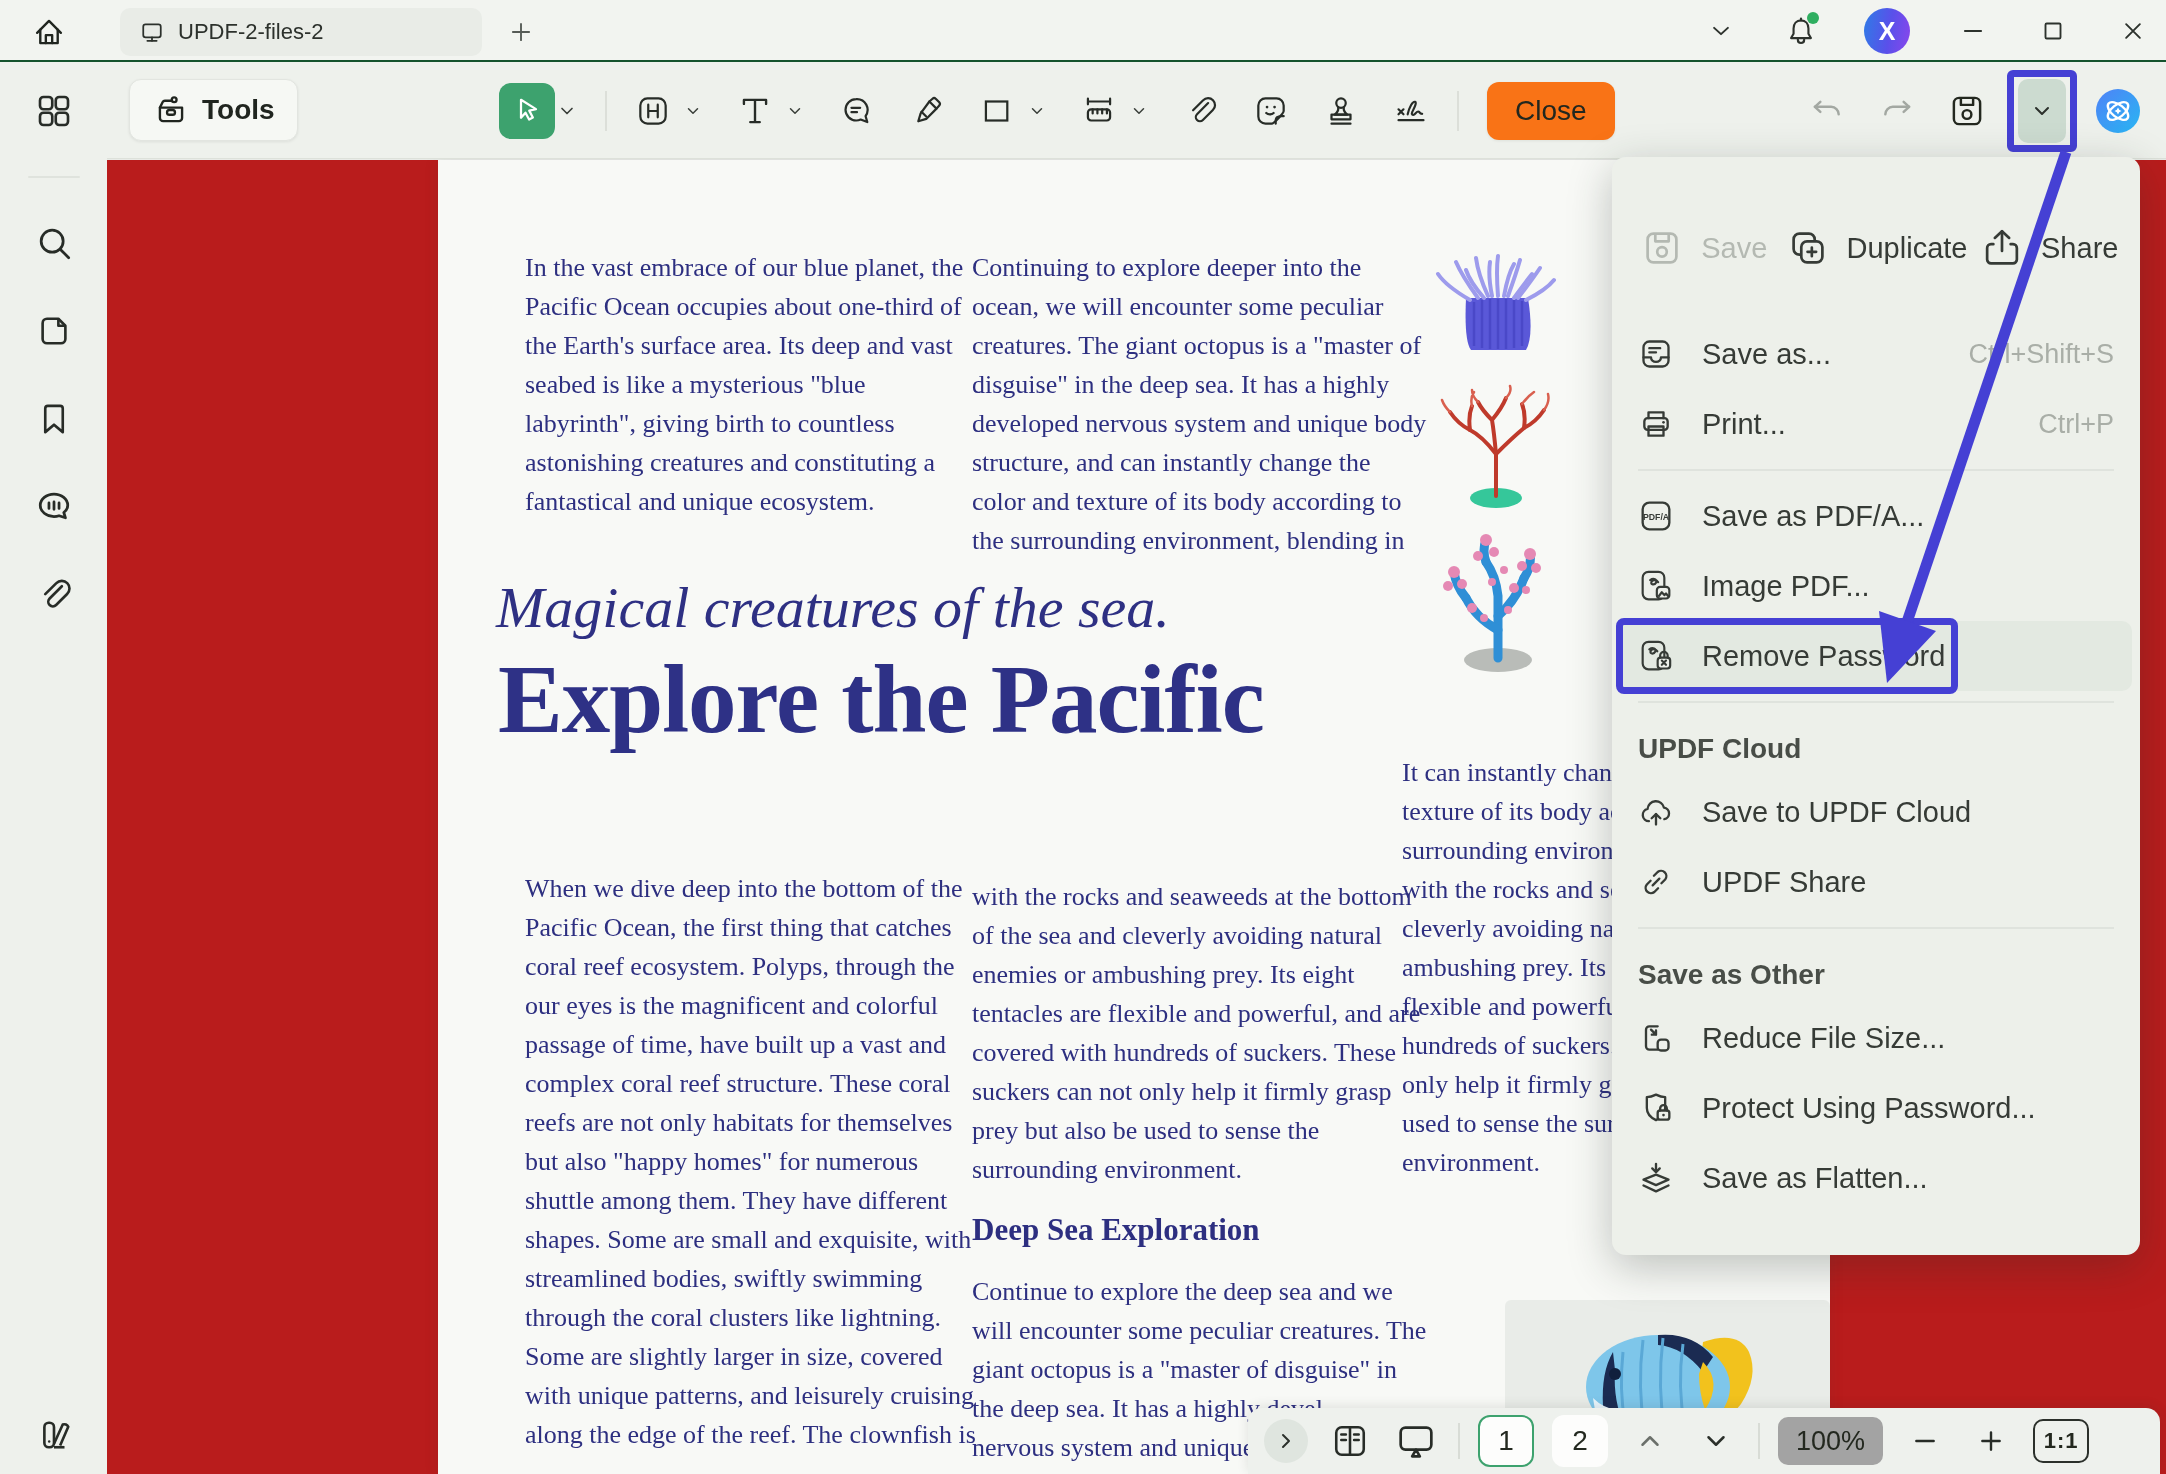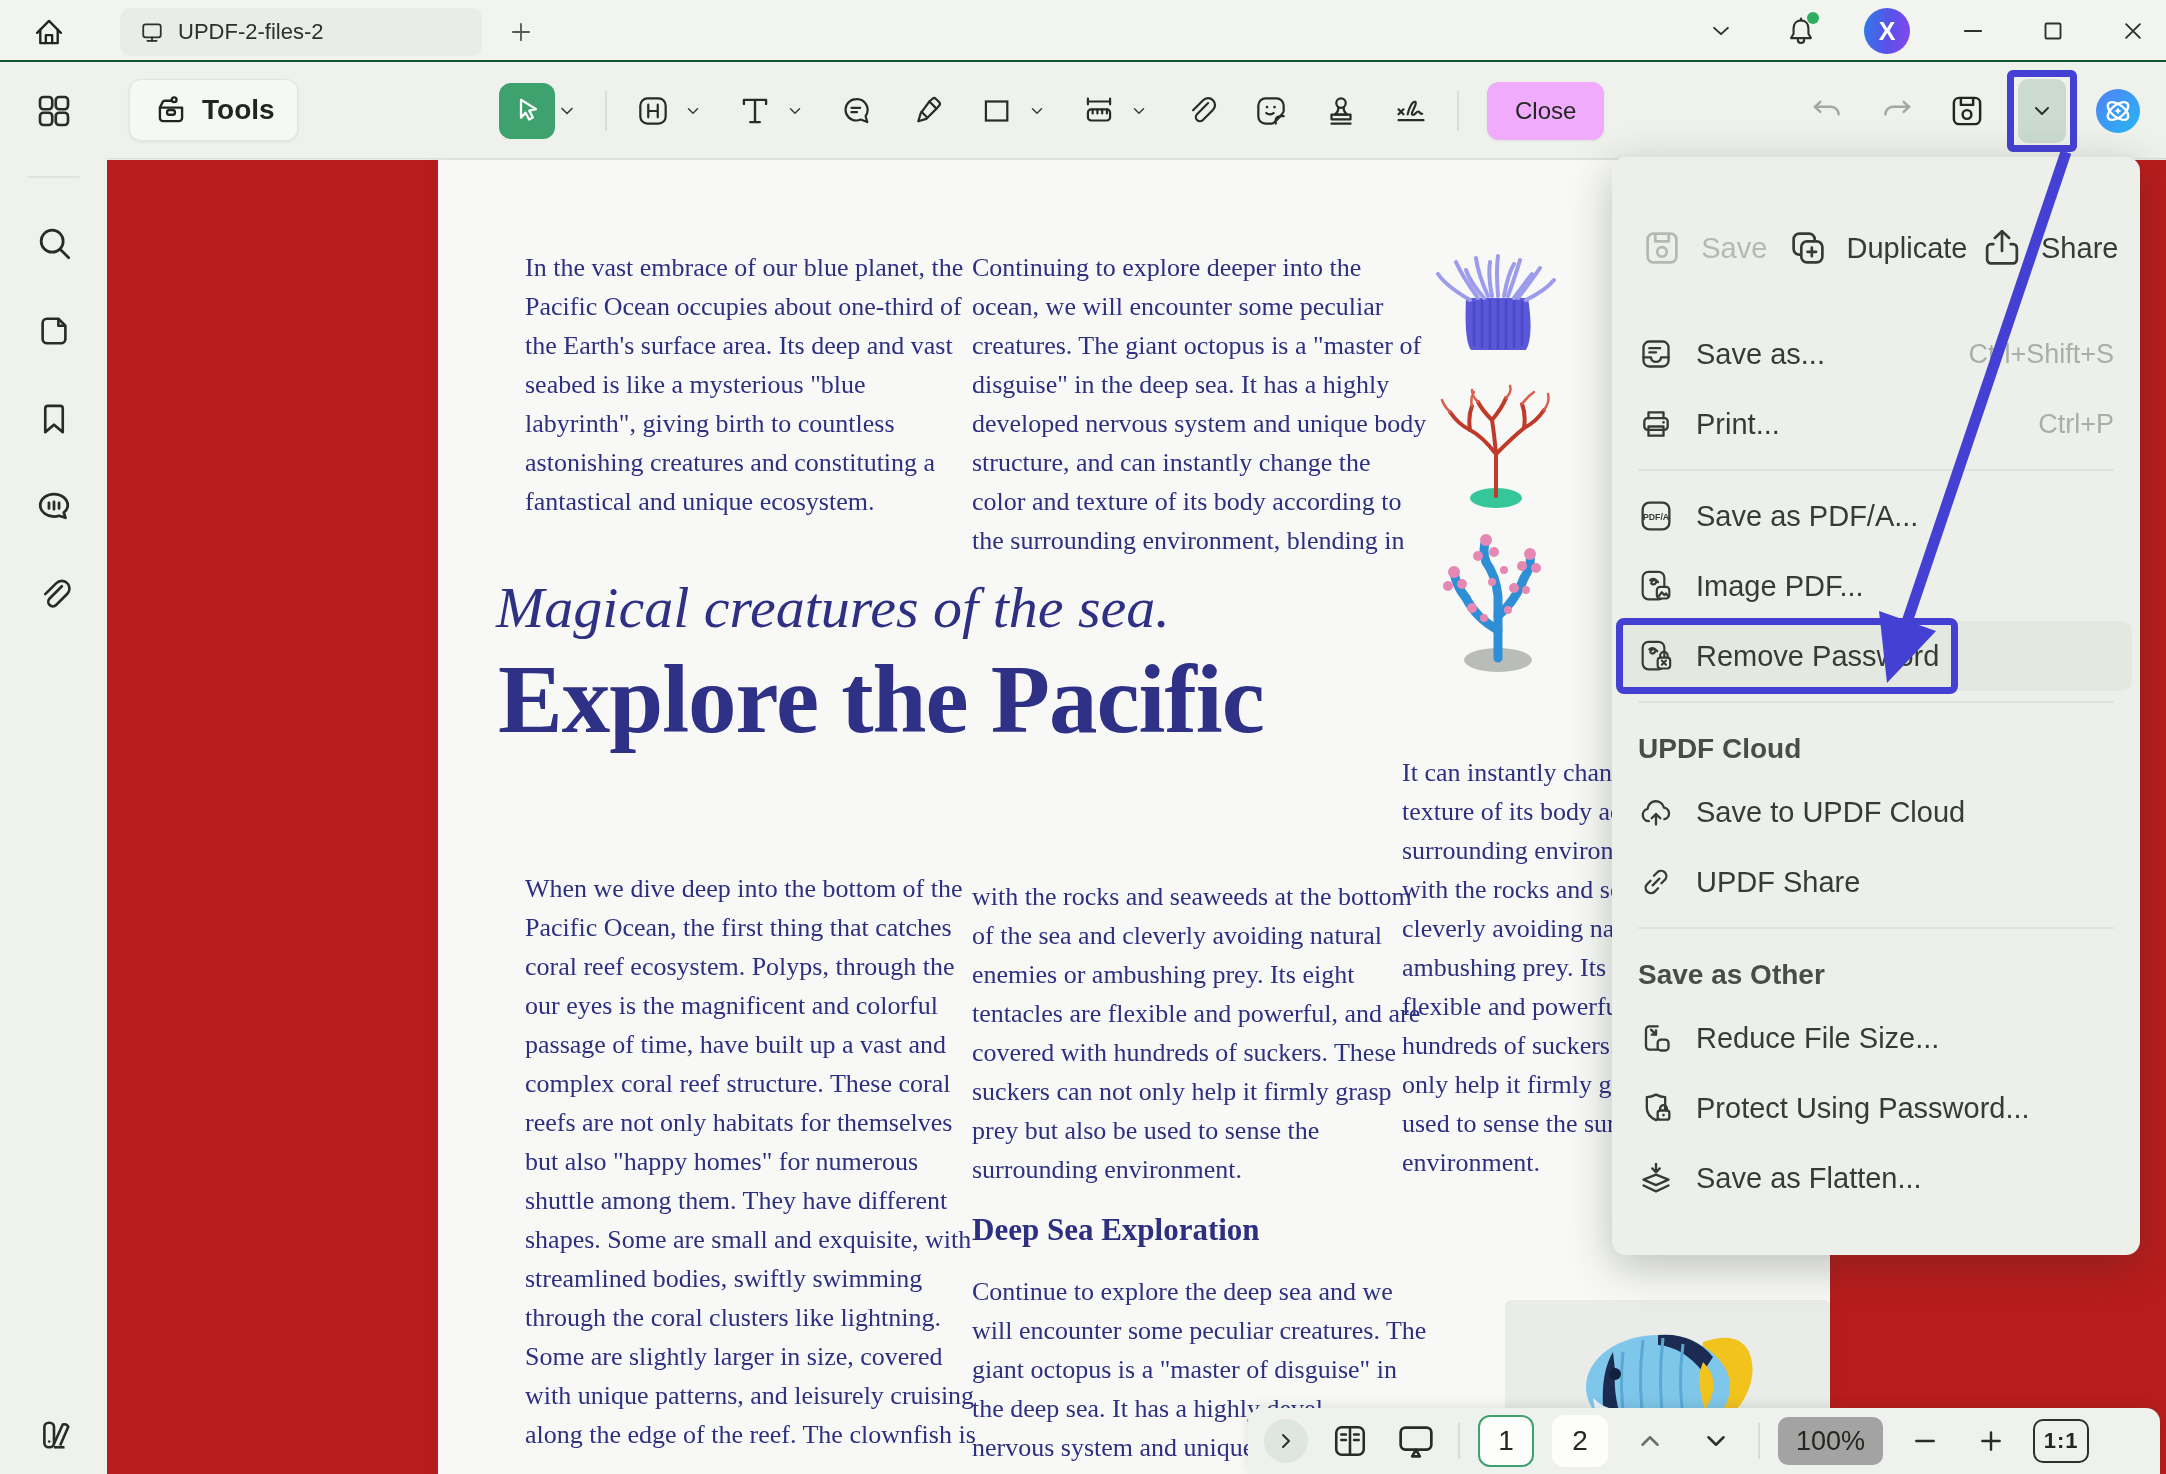--- a/index.html
+++ b/index.html
@@ -29,21 +29,21 @@
 
   
   .toolbar { position:absolute; left:107px; top:62px; right:0; height:97px; background:#eef1ec; border-bottom:1px solid #dde1da; z-index:20; }
   .tools-btn { position:absolute; left:22px; top:17px; height:62px; padding:0 22px; display:flex; align-items:center; gap:12px; background:#f6f8f4; border:1px solid #e2e5e0; border-radius:12px; box-shadow:0 1px 3px rgba(20,30,20,.08); font-weight:bold; font-size:28px; color:#20251f; }
   .toolbar-center { position:absolute; left:392px; top:0; height:97px; display:flex; align-items:center; }
   .tool-btn { width:56px; height:56px; display:flex; align-items:center; justify-content:center; border-radius:12px; color:#272c27; }
   .tool-btn.selected { background:#3da26e; color:#ffffff; }
   .mini-chev { width:24px; height:56px; display:flex; align-items:center; justify-content:center; color:#3a3f3a; margin-right:8px; }
   .tc-gap { margin-left:14px; }
   .v-divider { width:2px; height:40px; background:#dcdfd9; margin:0 18px; }
-  .close-btn { height:58px; padding:0 28px; margin-left:10px; display:flex; align-items:center; background:#f0abfc; border-radius:12px; box-shadow:0 1px 3px rgba(20,30,20,.07); font-size:24px; color:#22271f; }
+  .close-btn { height:58px; padding:0 28px; margin-left:10px; display:flex; align-items:center; background:#f97316; border-radius:12px; box-shadow:0 1px 3px rgba(20,30,20,.07); font-size:28px; color:#22271f; }
   .toolbar-right { position:absolute; right:24px; top:0; height:97px; display:flex; align-items:center; gap:24px; }
   .tr-icon { width:46px; height:46px; display:flex; align-items:center; justify-content:center; }
   .tr-disabled { color:#a3a8a2; }
   .tr-dark { color:#23281f; }
   .chev-save-wrap { position:relative; width:56px; height:70px; }
   .chev-save-btn { position:absolute; left:4px; top:3px; width:48px; height:64px; border-radius:10px; background:#ccdbd0; display:flex; align-items:center; justify-content:center; color:#2b302b; }
   .ann-box-toolbar { position:absolute; left:-7px; top:-6px; width:70px; height:82px; border:7px solid #4540d4; border-radius:6px; pointer-events:none; z-index:70; }
   .ai-btn { width:48px; height:48px; border-radius:50%; display:flex; align-items:center; justify-content:center; }
 
   
@@ -70,21 +70,21 @@
 
   
   .save-menu { position:absolute; left:1612px; top:157px; width:528px; height:1098px; background:#edf0ea; border-radius:14px; box-shadow:0 12px 44px rgba(35,45,38,.28); z-index:50; padding-top:14px; }
   .menu-actions { display:flex; height:148px; padding:6px 10px 0 10px; }
   .menu-action { flex:1; display:flex; flex-direction:row; align-items:center; justify-content:center; gap:16px; border-radius:10px; }
   .menu-action .lbl { font-size:29px; color:#363b36; }
   .menu-action.disabled, .menu-action.disabled .lbl { color:#b4b9b2; }
   .menu-action .a-icon { width:46px; height:46px; }
   .menu-item { position:relative; display:flex; align-items:center; height:70px; padding:0 26px 0 24px; }
   .menu-item .m-icon { width:40px; height:40px; color:#363b36; flex:none; }
-  .menu-item .m-label { margin-left:20px; font-size:29px; color:#363b36; white-space:nowrap; }
+  .menu-item .m-label { margin-left:26px; font-size:29px; color:#363b36; white-space:nowrap; }
   .menu-item .m-shortcut { margin-left:auto; font-size:27px; color:#a9aea7; }
   .menu-divider { height:2px; background:#dfe3dd; margin:10px 26px; }
   .menu-header { font-weight:bold; font-size:28px; color:#484d47; padding:20px 0 12px 26px; }
   .row-highlight { position:absolute; left:8px; right:8px; top:0; bottom:0; background:#e3e9e1; border-radius:10px; z-index:-1; }
   .ann-box-remove { position:absolute; left:4px; top:-3px; width:342px; height:76px; border:7px solid #4540d4; border-radius:8px; pointer-events:none; z-index:70; }
 
   
   .arrow-overlay { position:absolute; left:0; top:0; width:2166px; height:1474px; pointer-events:none; z-index:70; }
 
   svg.ic { display:block; }

